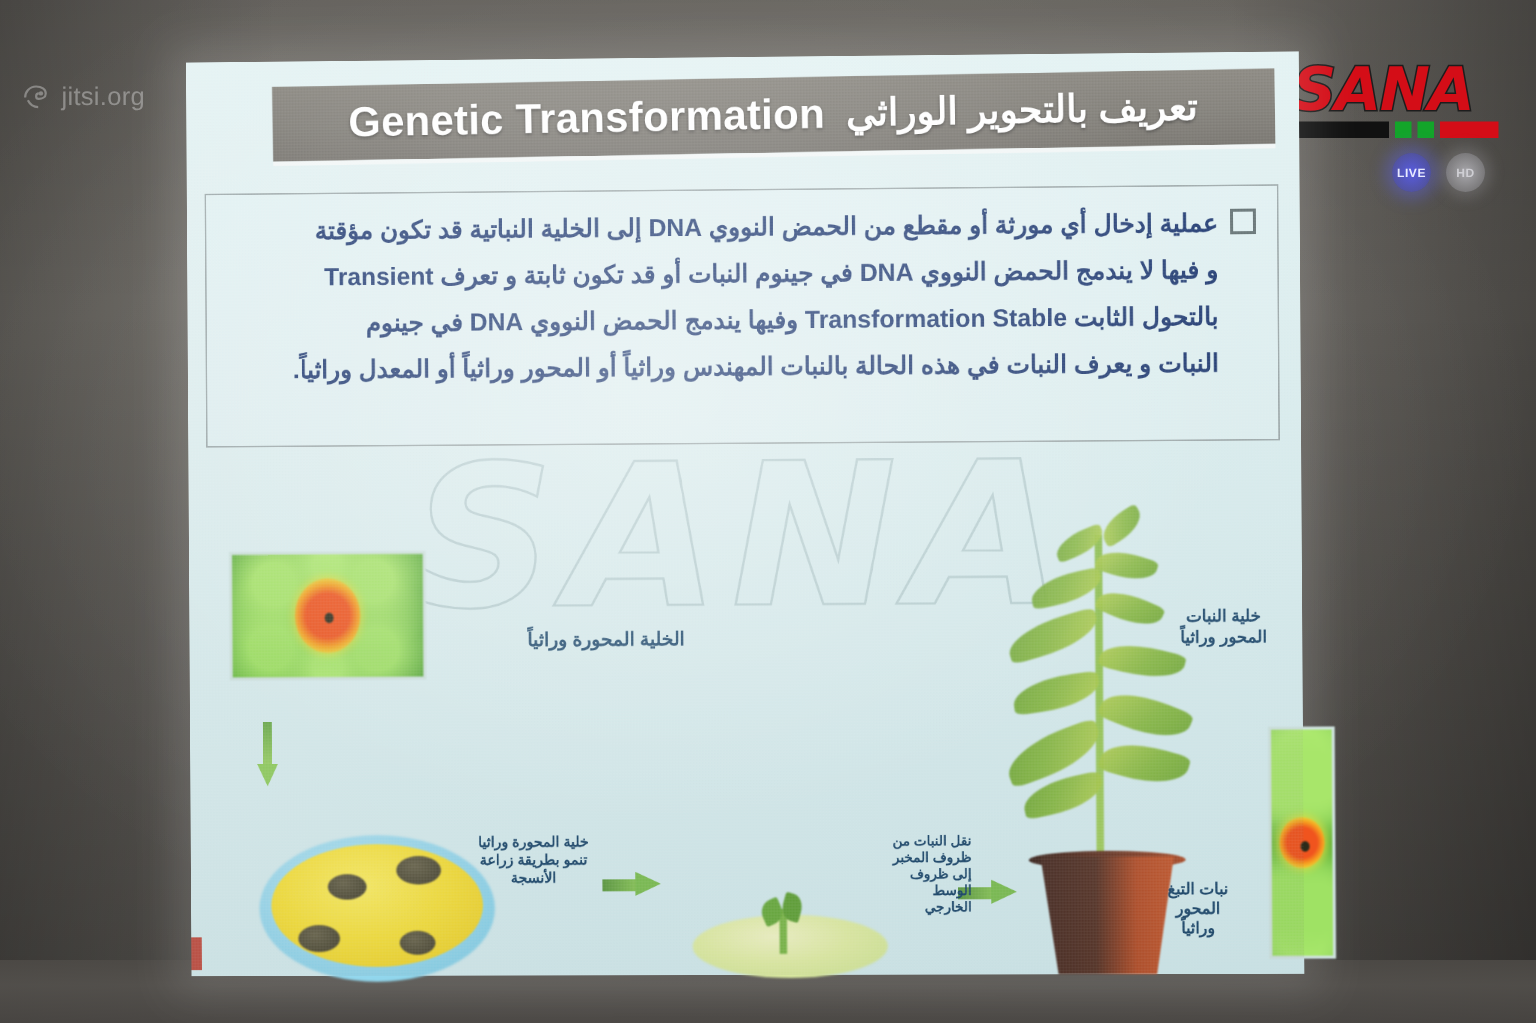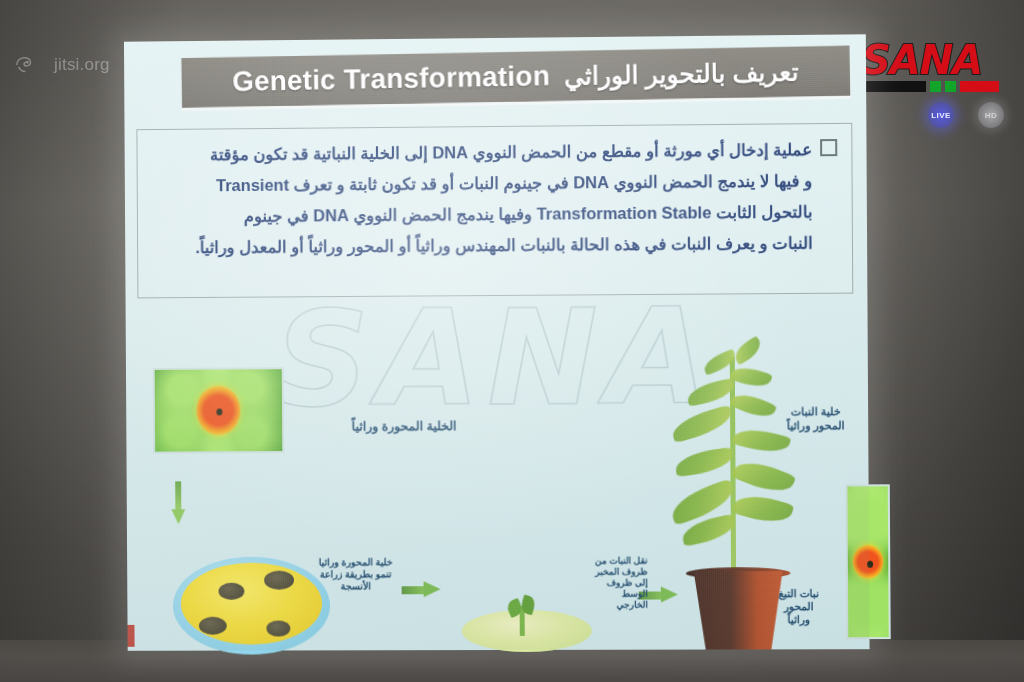--- a/index.html
+++ b/index.html
@@ -10,35 +10,35 @@
          background:linear-gradient(160deg,#6e6b66 0%,#74716b 22%,#6a6762 48%,#615e59 72%,#56534f 100%);}
   .wall-shade{position:absolute;inset:0;
          background:radial-gradient(ellipse 900px 620px at 46% 42%,rgba(255,255,255,.10) 0%,rgba(255,255,255,0) 62%),
                     linear-gradient(90deg,rgba(0,0,0,.28) 0%,rgba(0,0,0,0) 18%,rgba(0,0,0,0) 80%,rgba(0,0,0,.30) 100%),
                     linear-gradient(180deg,rgba(0,0,0,.10) 0%,rgba(0,0,0,0) 30%,rgba(0,0,0,.22) 100%);
          pointer-events:none;}
   .wall-seam{position:absolute;left:0;top:640px;width:1024px;height:42px;
          background:linear-gradient(180deg,#4e4b47 0%,#55524e 40%,#4a4744 100%);opacity:.85;}
 
   
-  .jitsi{position:absolute;left:14px;top:54px;display:flex;align-items:center;gap:18px;
+  .jitsi{position:absolute;left:14px;top:54px;display:flex;align-items:center;gap:5px;
          opacity:.42;}
   .jitsi-logo{width:22px;height:22px;}
   .jitsi-text{color:#dfdfdf;font-size:17px;letter-spacing:.2px;}
 
   
   .sana-logo{position:absolute;left:862px;top:40px;width:152px;height:60px;}
   .sana-word{font-family:"DejaVu Sans",sans-serif;font-style:italic;font-weight:bold;
              font-size:40px;letter-spacing:-1px;color:#d40d17;
              -webkit-text-stroke:2px #1d1d1d;paint-order:stroke fill;line-height:40px;}
   .sana-bars{display:flex;align-items:center;gap:4px;margin-top:1px;}
   .bar-black{width:64px;height:11px;background:#111;}
   .bar-green{width:11px;height:11px;background:#13a52a;}
   .bar-red{width:39px;height:11px;background:#d40d17;}
-  .badges{position:absolute;left:928px;top:102px;display:flex;gap:24px;}
+  .badges{position:absolute;left:928px;top:102px;display:flex;gap:10px;}
   .badge{width:26px;height:26px;border-radius:50%;display:flex;align-items:center;justify-content:center;
          font-size:8px;font-weight:bold;letter-spacing:.4px;}
   .badge.live{background:radial-gradient(circle,rgba(88,92,230,.95),rgba(70,74,200,.45));color:#e8eaff;
               box-shadow:0 0 10px 5px rgba(95,100,235,.40);}
   .badge.hd{background:radial-gradient(circle,rgba(190,190,196,.80),rgba(150,150,158,.35));color:#cfcfd4;
               box-shadow:0 0 9px 4px rgba(175,175,182,.25);}
 
   
   .slide{position:absolute;left:124px;top:38px;width:742px;height:612px;
          background:linear-gradient(168deg,#e2f1f2 0%,#dff0f1 30%,#d9eef0 62%,#d2ebee 100%);

